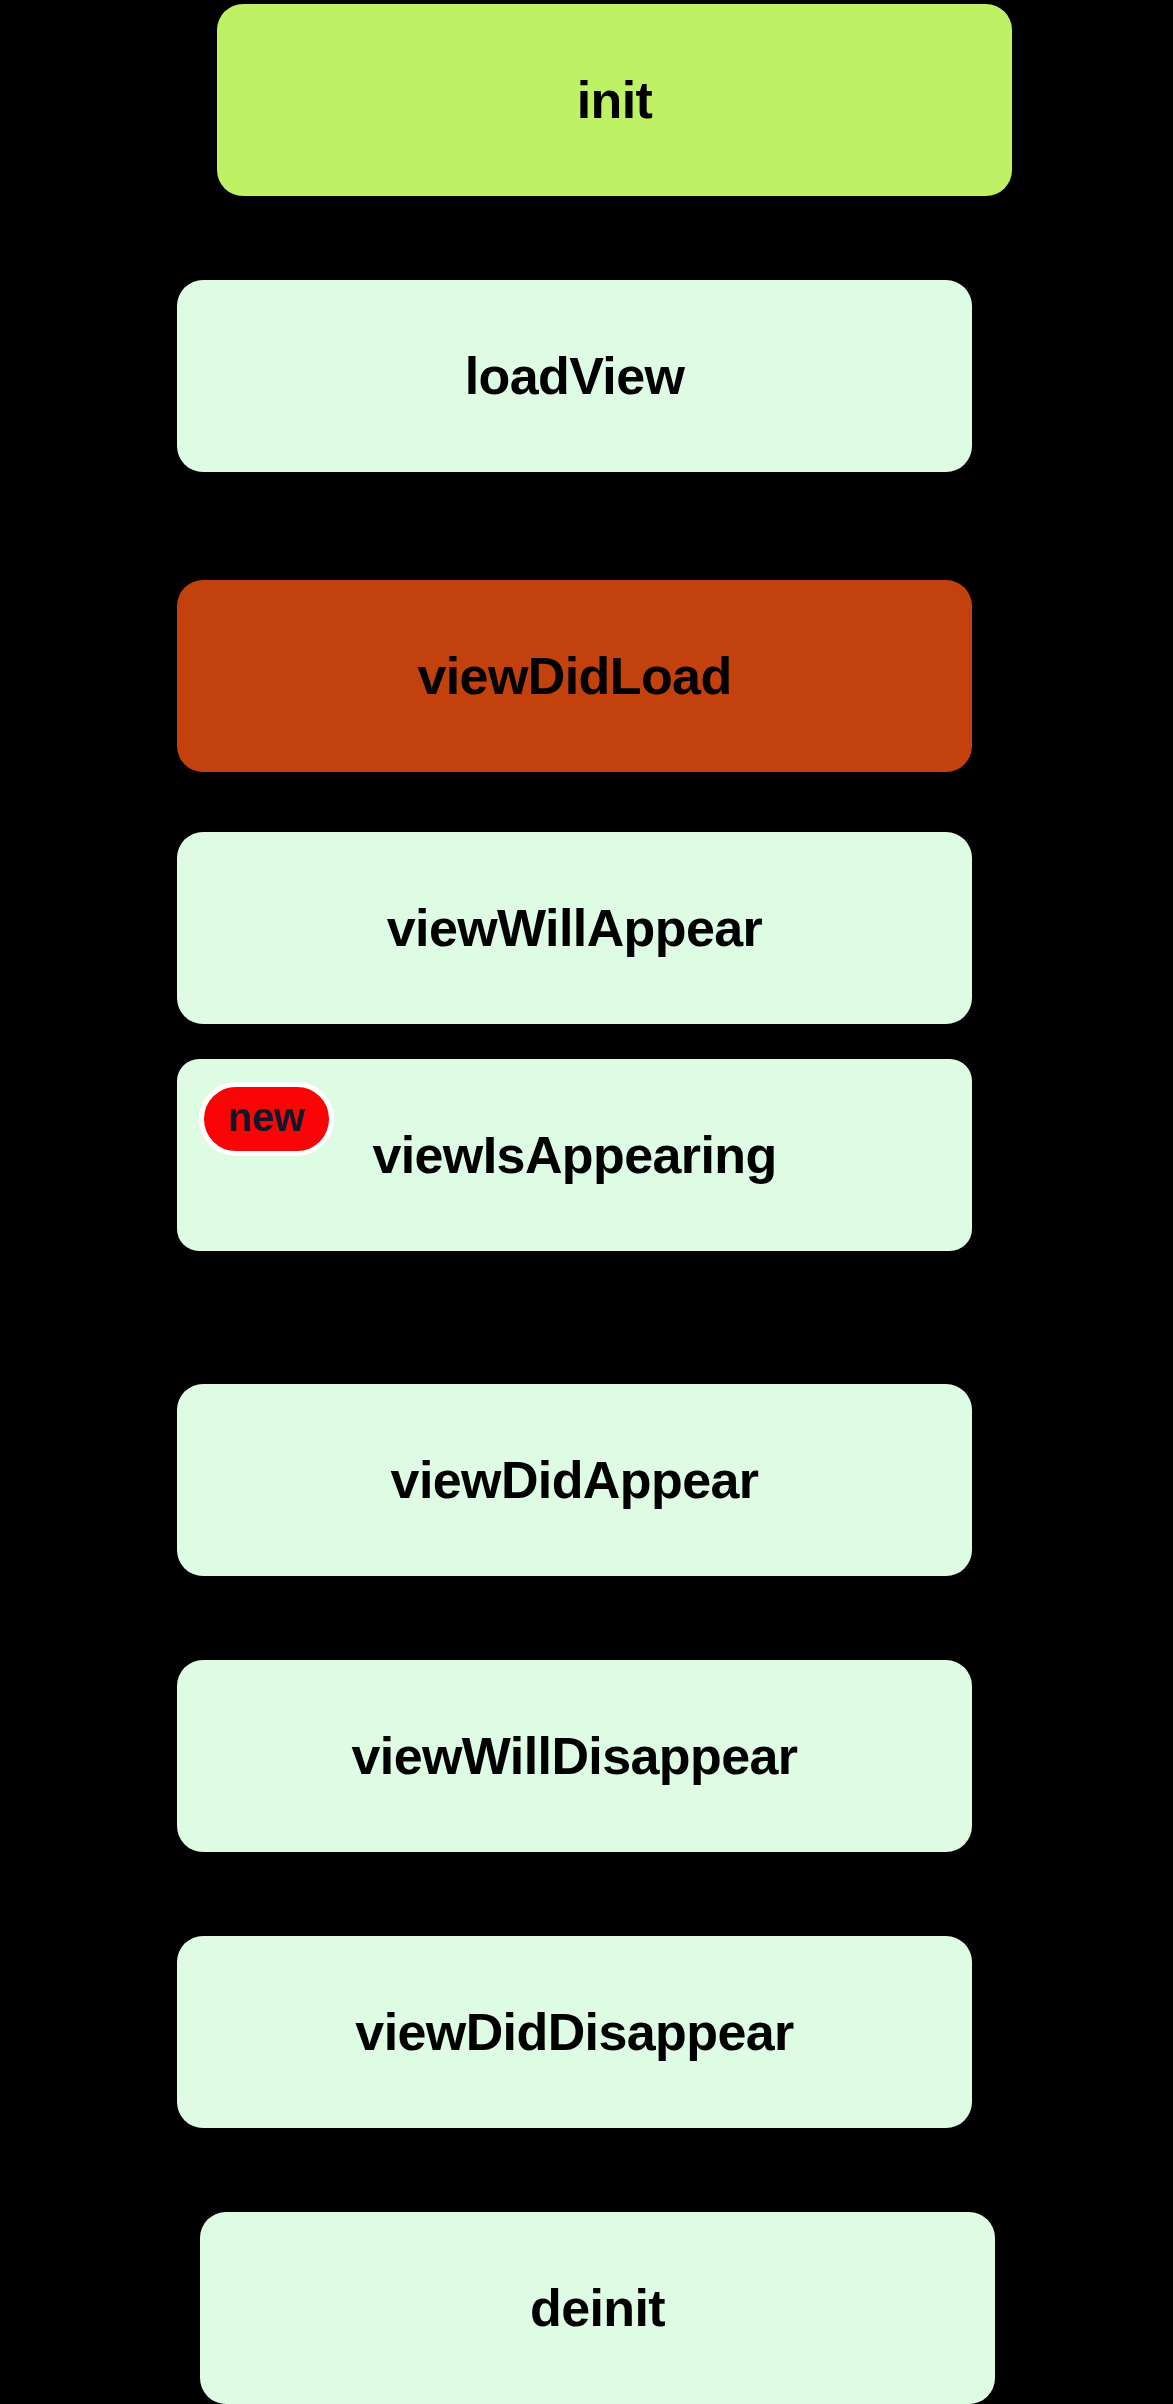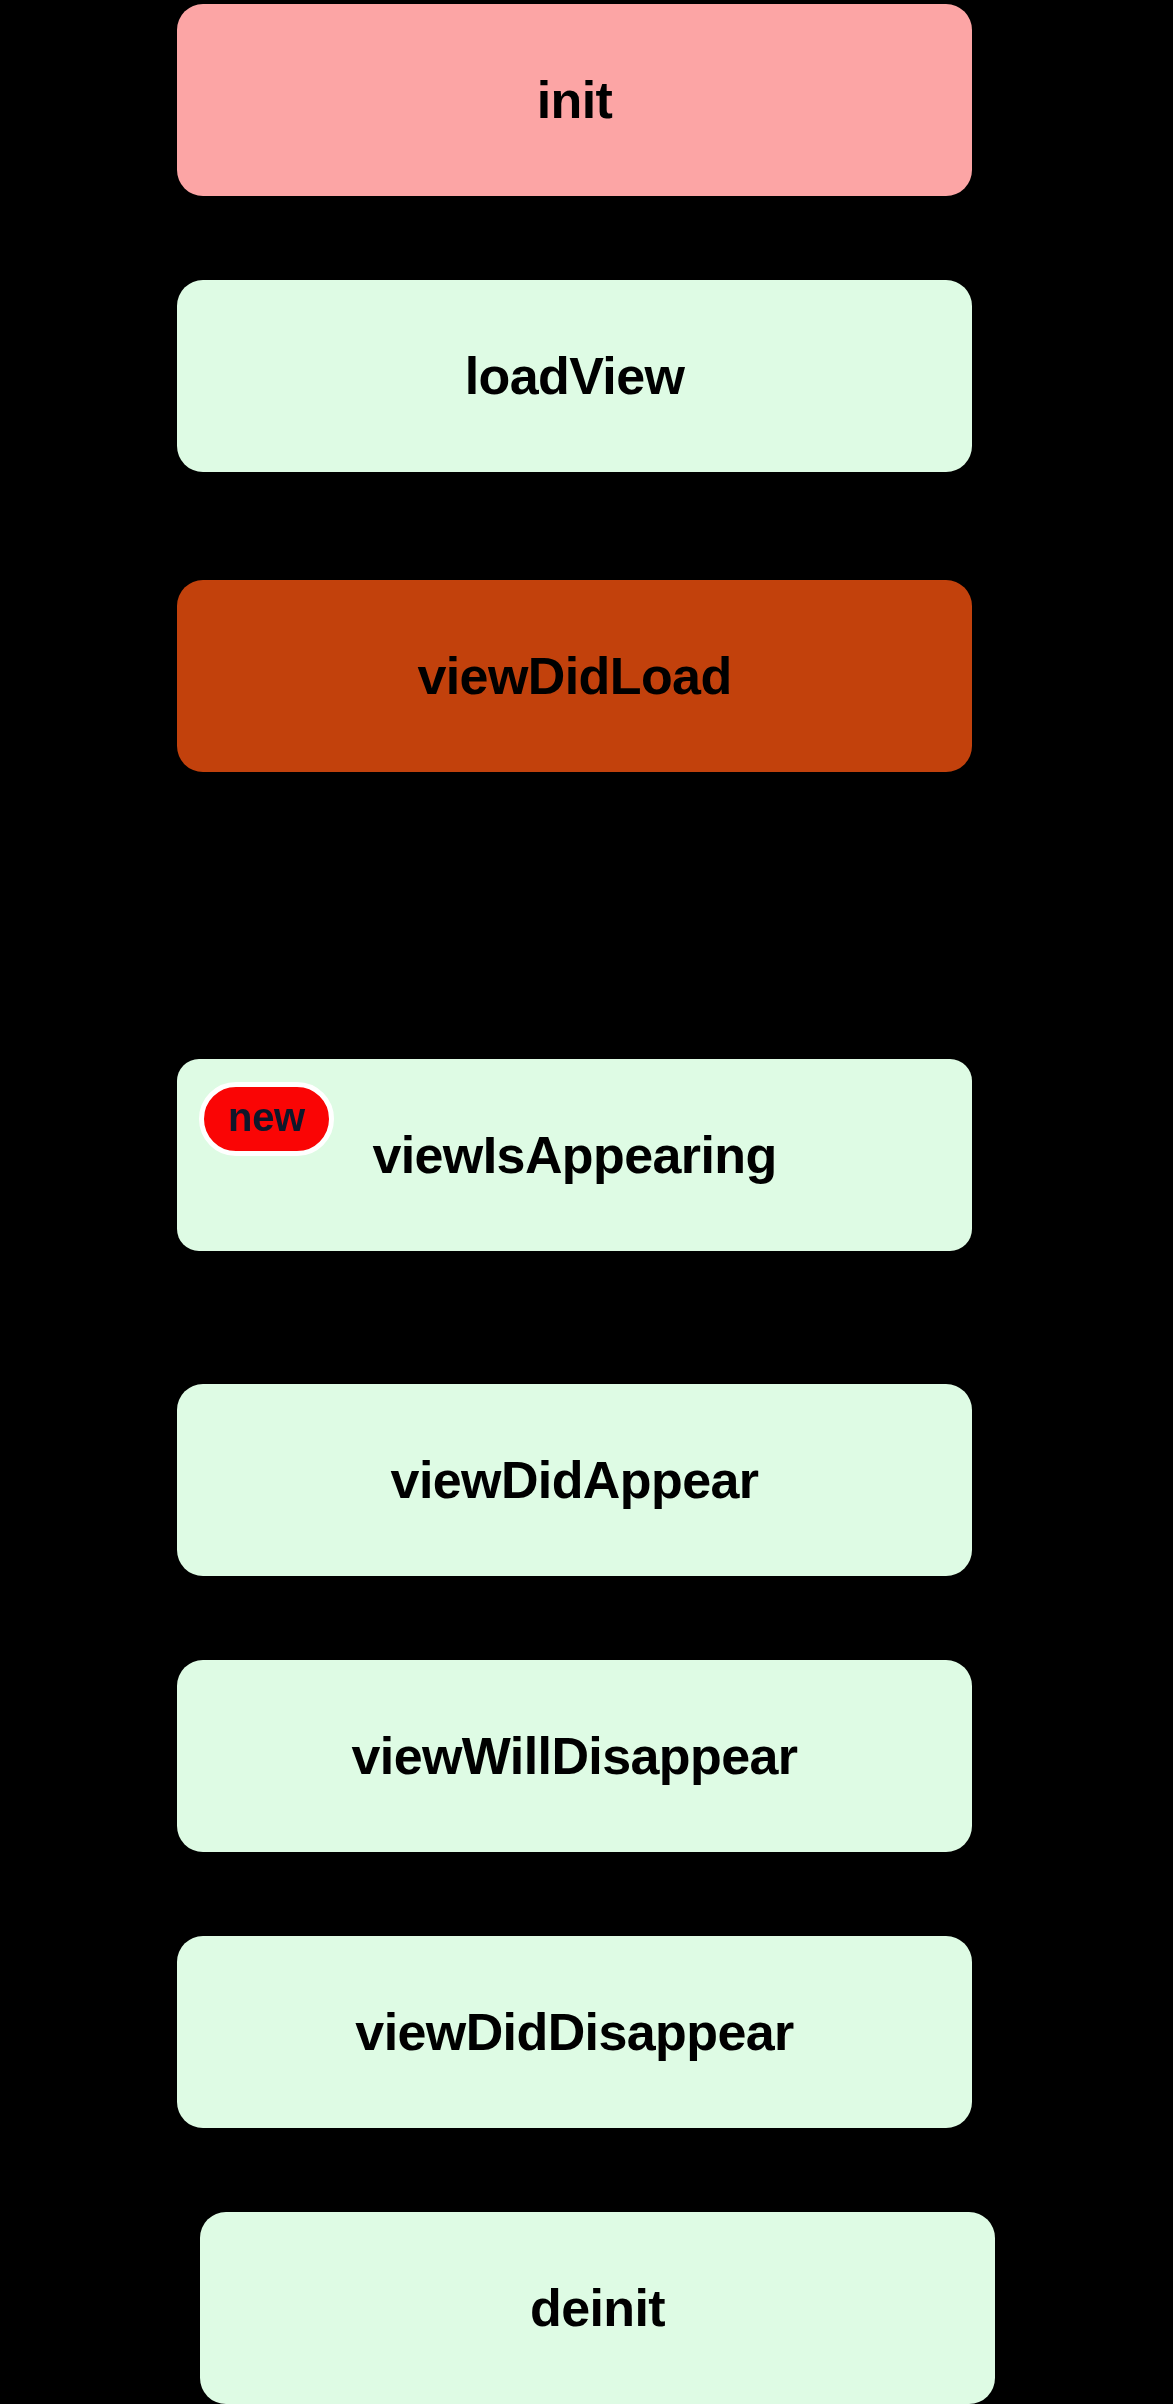--- a/index.html
+++ b/index.html
@@ -66,28 +66,31 @@
     box-sizing: border-box;
     font-family: "Liberation Sans", sans-serif;
     z-index: 5;
   }
 </style>
 </head>
 <body>
 
 <div id="canvas" style="width: 1173px; height: 2404px; background: rgb(0, 0, 0);">
   <div id="stack">
-      <div class="card" style="top: 4px; background: #fca5a5;">
+      <div class="card" style="top: 4px; background: #bef264; margin-left: 40px;">
         <div class="card-label">init</div>
       </div>
       <div class="card" style="top: 280px; background: rgb(222, 251, 228);">
         <div class="card-label">loadView</div>
       </div>
       <div class="card" style="top: 580px; background: #c2410c;">
         <div class="card-label">viewDidLoad</div>
+      </div>
+      <div class="card" style="top: 832px; background: rgb(222, 251, 228);">
+        <div class="card-label">viewWillAppear</div>
       </div>
       <div class="card" style="top: 1059px; background: rgb(222, 251, 228); border-radius: 22px;">
         <div class="card-label">viewIsAppearing</div>
       </div>
       <div class="badge" style="left: 199px; top: 1082px; background: rgb(250, 5, 5); color: #0f172a; border-color: rgb(255, 255, 255);">new</div>
       <div class="card" style="top: 1384px; background: rgb(222, 251, 228);">
         <div class="card-label">viewDidAppear</div>
       </div>
       <div class="card" style="top: 1936px; background: rgb(222, 251, 228);">
         <div class="card-label">viewDidDisappear</div>

